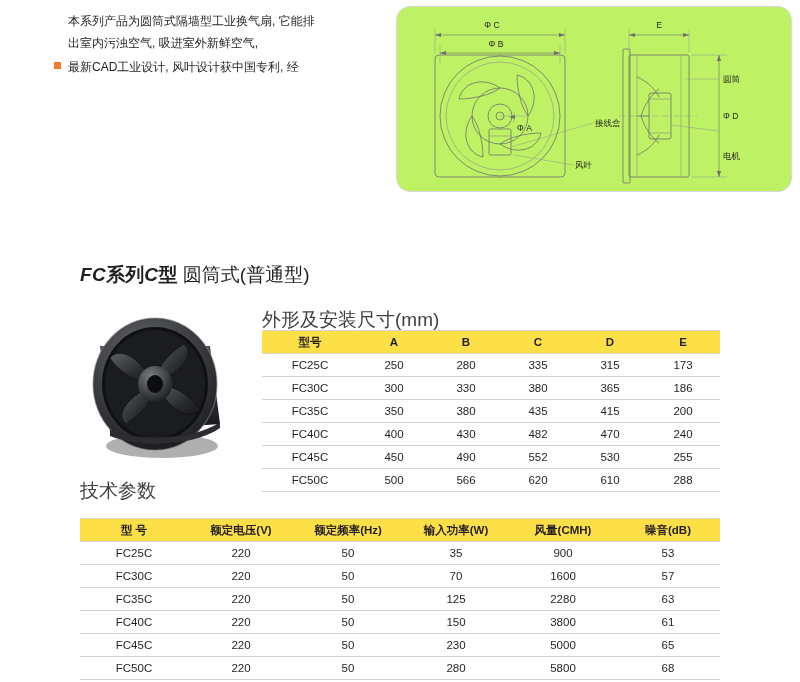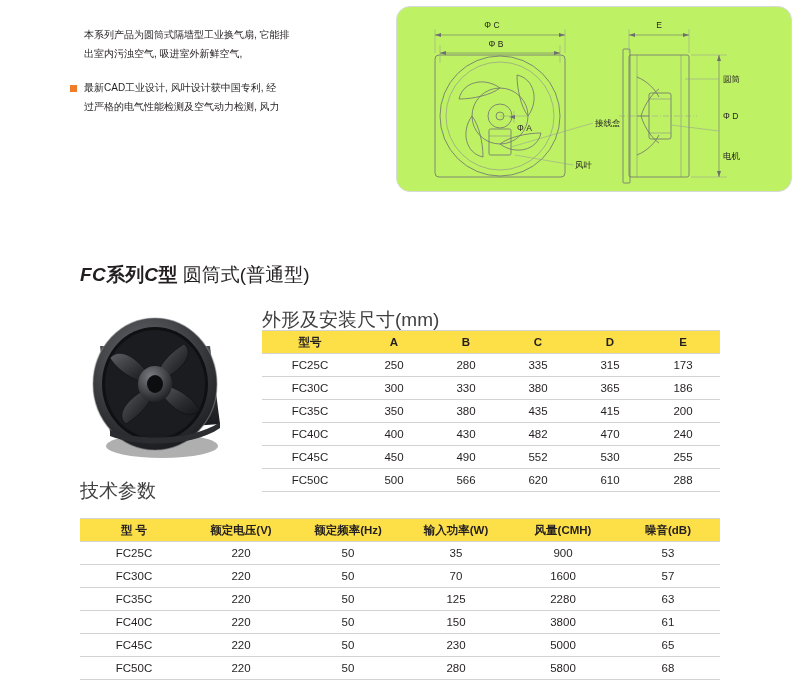--- a/index.html
+++ b/index.html
@@ -14,22 +14,22 @@
   .page { position:relative; width:800px; height:682px; }
 
   
   .top-left { position:absolute; left:68px; top:10px; width:310px; }
   .series-title {
     font-size:17px; font-weight:bold; font-style:italic;
     letter-spacing:0.5px; color:#231f20; margin:0 0 12px 0;
   }
   .series-title .cn { font-style:normal; font-weight:bold; font-size:15px; }
   .intro {
-    font-size:10px; line-height:1.85; color:#231f20;
-    margin:16px; text-align:justify;
+    font-size:12px; line-height:1.85; color:#231f20;
+    margin:0; text-align:justify;
   }
   .bullet-row { position:relative; padding-left:0; }
   .bullet-mark {
     position:absolute; left:-14px; top:6px;
     width:7px; height:7px; background:#f07c28;
   }
 
   
   .diagram-box {
     position:absolute; left:396px; top:6px; width:394px; height:184px;
@@ -86,21 +86,21 @@
 <div class="page">
 
   <div class="top-left">
     <p class="intro">
       <span>本系列产品为圆筒式隔墙型工业换气扇, 它能排</span><br>
       <span>出室内污浊空气, 吸进室外新鲜空气,</span>
     </p>
     <p class="intro bullet-row" style="margin-top:2px;">
       <span class="bullet-mark" style="background: rgb(240, 124, 40);"></span>
       <span>最新CAD工业设计, 风叶设计获中国专利, 经</span><br>
-      <span>过严格的电气性能检测及空气动力检测, 风力</span><br>
+      <br>
     </p>
   </div>
 
   <div class="diagram-box">
     <svg width="392" height="182" viewBox="0 0 392 182">
       <g fill="none" stroke="#58595b" stroke-width="0.8">
 
         <rect x="38" y="48" width="130" height="122" rx="4" stroke="#6d6e71"></rect>
 
         <circle cx="103" cy="109" r="60" stroke="#6d6e71"></circle>

